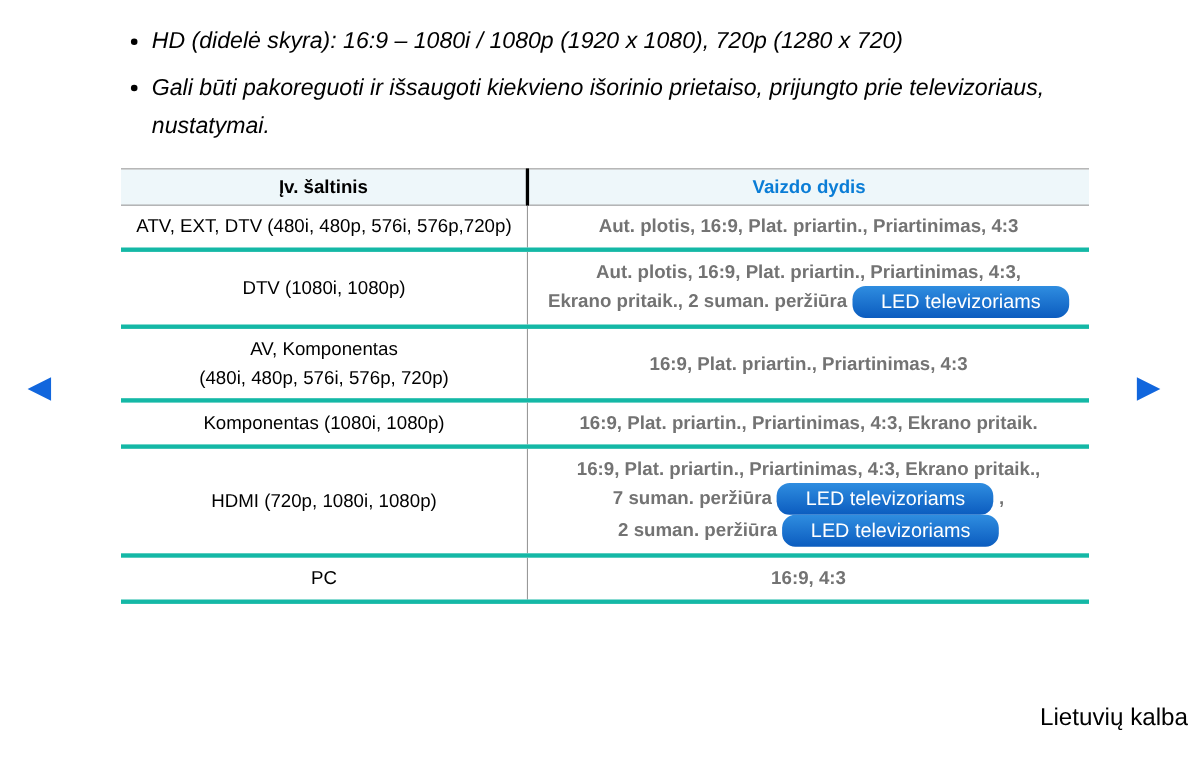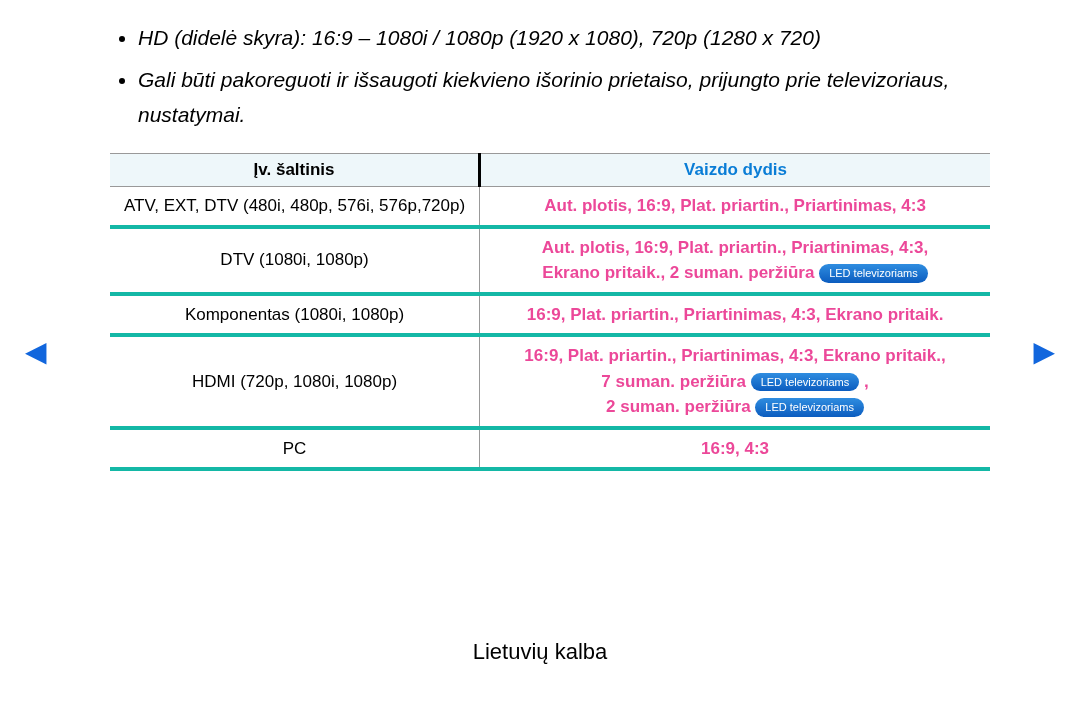--- a/index.html
+++ b/index.html
@@ -41,46 +41,46 @@
   th.left { border-right: 3px solid #000000; width: 42%; }
   th.right { color: #0a7dd6; }
   td {
     padding: 6px 8px;
     border-bottom: 4px solid #14b8a6;
     text-align: center;
     vertical-align: middle;
     line-height: 1.5;
   }
   td.col1 { border-right: 1px solid #999; }
-  .blue { color: #ec4899; font-weight: bold; }
+  .blue { color: #737373; font-weight: bold; }
   .badge {
     display: inline-block;
     background: linear-gradient(to bottom, #2f8de0, #0b5cbf);
     color: #fff;
     border-radius: 12px;
-    padding: 1px 10px;
-    font-size: 11px;
+    padding: 1px 26px;
+    font-size: 18px;
     font-weight: normal;
     vertical-align: middle;
   }
   .nav-left, .nav-right {
     position: absolute;
     top: 335px;
     font-size: 28px;
     color: #1166dd;
     cursor: pointer;
     user-select: none;
   }
   .nav-left { left: 25px; }
   .nav-right { right: 25px; }
   .footer {
     position: absolute;
     bottom: 40px;
     width: 100%;
-    text-align: center;
+    text-align: right;
     font-size: 22px;
   }
 </style>
 </head>
 <body>
 
 <div class="nav-left">◀</div>
 <div class="nav-right">▶</div>
 
 <div class="content">
@@ -102,20 +102,27 @@
         <td><span class="blue">Aut. plotis, 16:9, Plat. priartin., Priartinimas, 4:3</span></td>
       </tr>
       <tr>
         <td class="col1">DTV (1080i, 1080p)</td>
         <td>
           <span class="blue">Aut. plotis, 16:9, Plat. priartin., Priartinimas, 4:3,</span><br>
           <span class="blue">Ekrano pritaik., 2 suman. peržiūra </span><span class="badge">LED televizoriams</span>
         </td>
       </tr>
       <tr>
+        <td class="col1">
+          <span>AV, Komponentas</span><br>
+          <span>(480i, 480p, 576i, 576p, 720p)</span>
+        </td>
+        <td><span class="blue">16:9, Plat. priartin., Priartinimas, 4:3</span></td>
+      </tr>
+      <tr>
         <td class="col1">Komponentas (1080i, 1080p)</td>
         <td><span class="blue">16:9, Plat. priartin., Priartinimas, 4:3, Ekrano pritaik.</span></td>
       </tr>
       <tr>
         <td class="col1">HDMI (720p, 1080i, 1080p)</td>
         <td>
           <span class="blue">16:9, Plat. priartin., Priartinimas, 4:3, Ekrano pritaik.,</span><br>
           <span class="blue">7 suman. peržiūra </span><span class="badge">LED televizoriams</span><span class="blue"> ,</span><br>
           <span class="blue">2 suman. peržiūra </span><span class="badge">LED televizoriams</span>
         </td>

